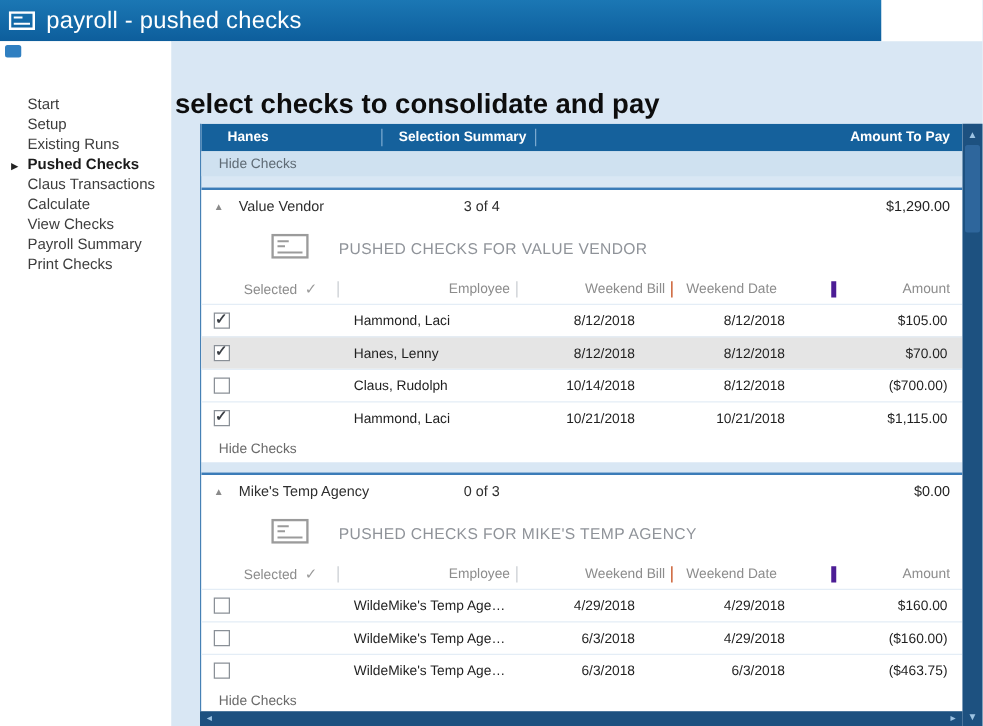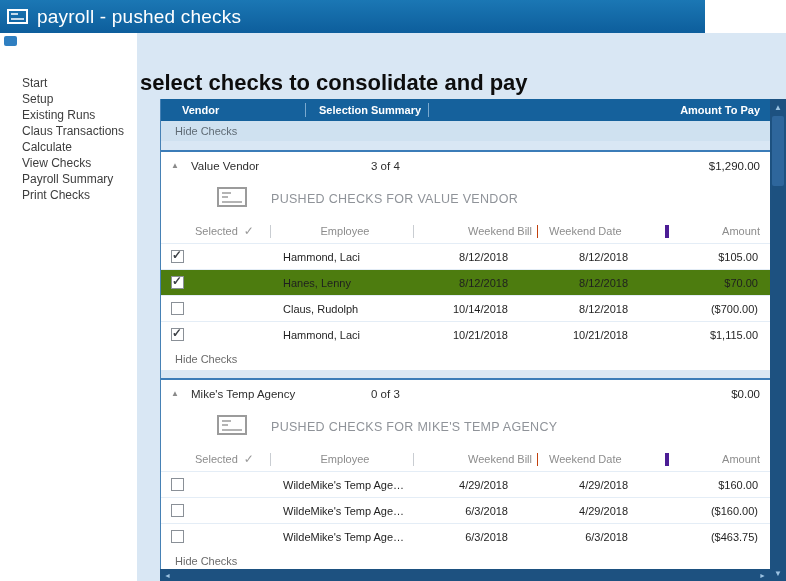--- a/index.html
+++ b/index.html
@@ -48,28 +48,28 @@
   .g-vendor{width:170px;}
   .g-summary{width:110px;padding-left:10px;}
   .g-amount{flex:1;text-align:right;padding-right:10px;color:#1f1f1f;}
 
   .section-row{height:40px;display:flex;align-items:center;padding-left:56px;gap:24px;}
   .section-title{color:#8f9399;font-size:12.5px;letter-spacing:.3px;}
 
   .sub-header{height:24px;display:flex;align-items:center;color:#8c8c8c;font-size:11px;gap:11px;}
   .sh{box-sizing:border-box;height:13px;line-height:13px;}
   .sh-sel{width:110px;padding-left:34px;border-right:1px solid #c9cdd2;}
-  .sh-emp{width:132px;text-align:center;padding-right:5px;border-right:1px solid #c9cdd2;}
+  .sh-emp{width:132px;text-align:right;padding-right:5px;border-right:1px solid #c9cdd2;}
   .sh-bill{width:113px;text-align:right;padding-right:5px;border-right:1px solid #c2410c;}
   .sh-date{width:120px;text-align:left;padding-right:2px;border-right:4px solid #4c1d95;}
   .sh-amt{flex:1;text-align:right;padding-right:10px;}
   .check-glyph{margin-left:6px;font-size:12px;color:#9a9a9a;}
 
   .row{height:25px;display:flex;align-items:center;font-size:11px;color:#1f1f1f;border-top:1px solid #e4edf6;}
-  .row.selected{background:#4d7c0f;}
+  .row.selected{background:#e5e5e5;}
   .c-sel{width:110px;padding-left:10px;box-sizing:border-box;}
   .c-emp{width:132px;padding-left:12px;box-sizing:border-box;white-space:nowrap;overflow:visible;}
   .c-bill{width:113px;text-align:right;padding-right:8px;box-sizing:border-box;}
   .c-date{width:120px;text-align:right;padding-right:8px;box-sizing:border-box;}
   .c-amt{flex:1;text-align:right;padding-right:12px;box-sizing:border-box;}
 
   .checkbox{display:inline-block;width:13px;height:13px;background:#fff;border:1px solid #8a9097;position:relative;box-sizing:border-box;vertical-align:middle;}
   .checkbox.checked::after{content:"✓";position:absolute;left:0;top:-3px;font-size:12px;font-weight:bold;color:#3c4046;}
 
   .hide-link{height:23px;display:flex;align-items:center;padding-left:14px;font-size:11px;color:#6a6a6a;cursor:pointer;}
@@ -87,36 +87,37 @@
   </span>
   <span class="titlebar-title">payroll - pushed checks</span>
 </header>
 
 <aside class="sidebar">
   <span class="pane-icon"></span>
   <nav class="nav">
     <div class="nav-item">Start</div>
     <div class="nav-item">Setup</div>
     <div class="nav-item">Existing Runs</div>
+    <div class="nav-item active">Pushed Checks</div>
     <div class="nav-item">Claus Transactions</div>
     <div class="nav-item">Calculate</div>
     <div class="nav-item">View Checks</div>
     <div class="nav-item">Payroll Summary</div>
     <div class="nav-item">Print Checks</div>
   </nav>
 </aside>
 
 <main class="content">
   <h1 class="heading">select checks to consolidate and pay</h1>
 
   <div class="gridzone">
     <div class="grid">
 
       <div class="grid-header">
-        <span class="gh gh-vendor">Vendor</span>
+        <span class="gh gh-vendor">Hanes</span>
         <span class="gh gh-summary">Selection Summary</span>
         <span class="gh gh-amount">Amount To Pay</span>
       </div>
 
       <div class="band">Hide Checks</div>
       <div class="spacer"></div>
 
       <section class="group">
         <div class="group-row">
           <span class="tri">▲</span>

